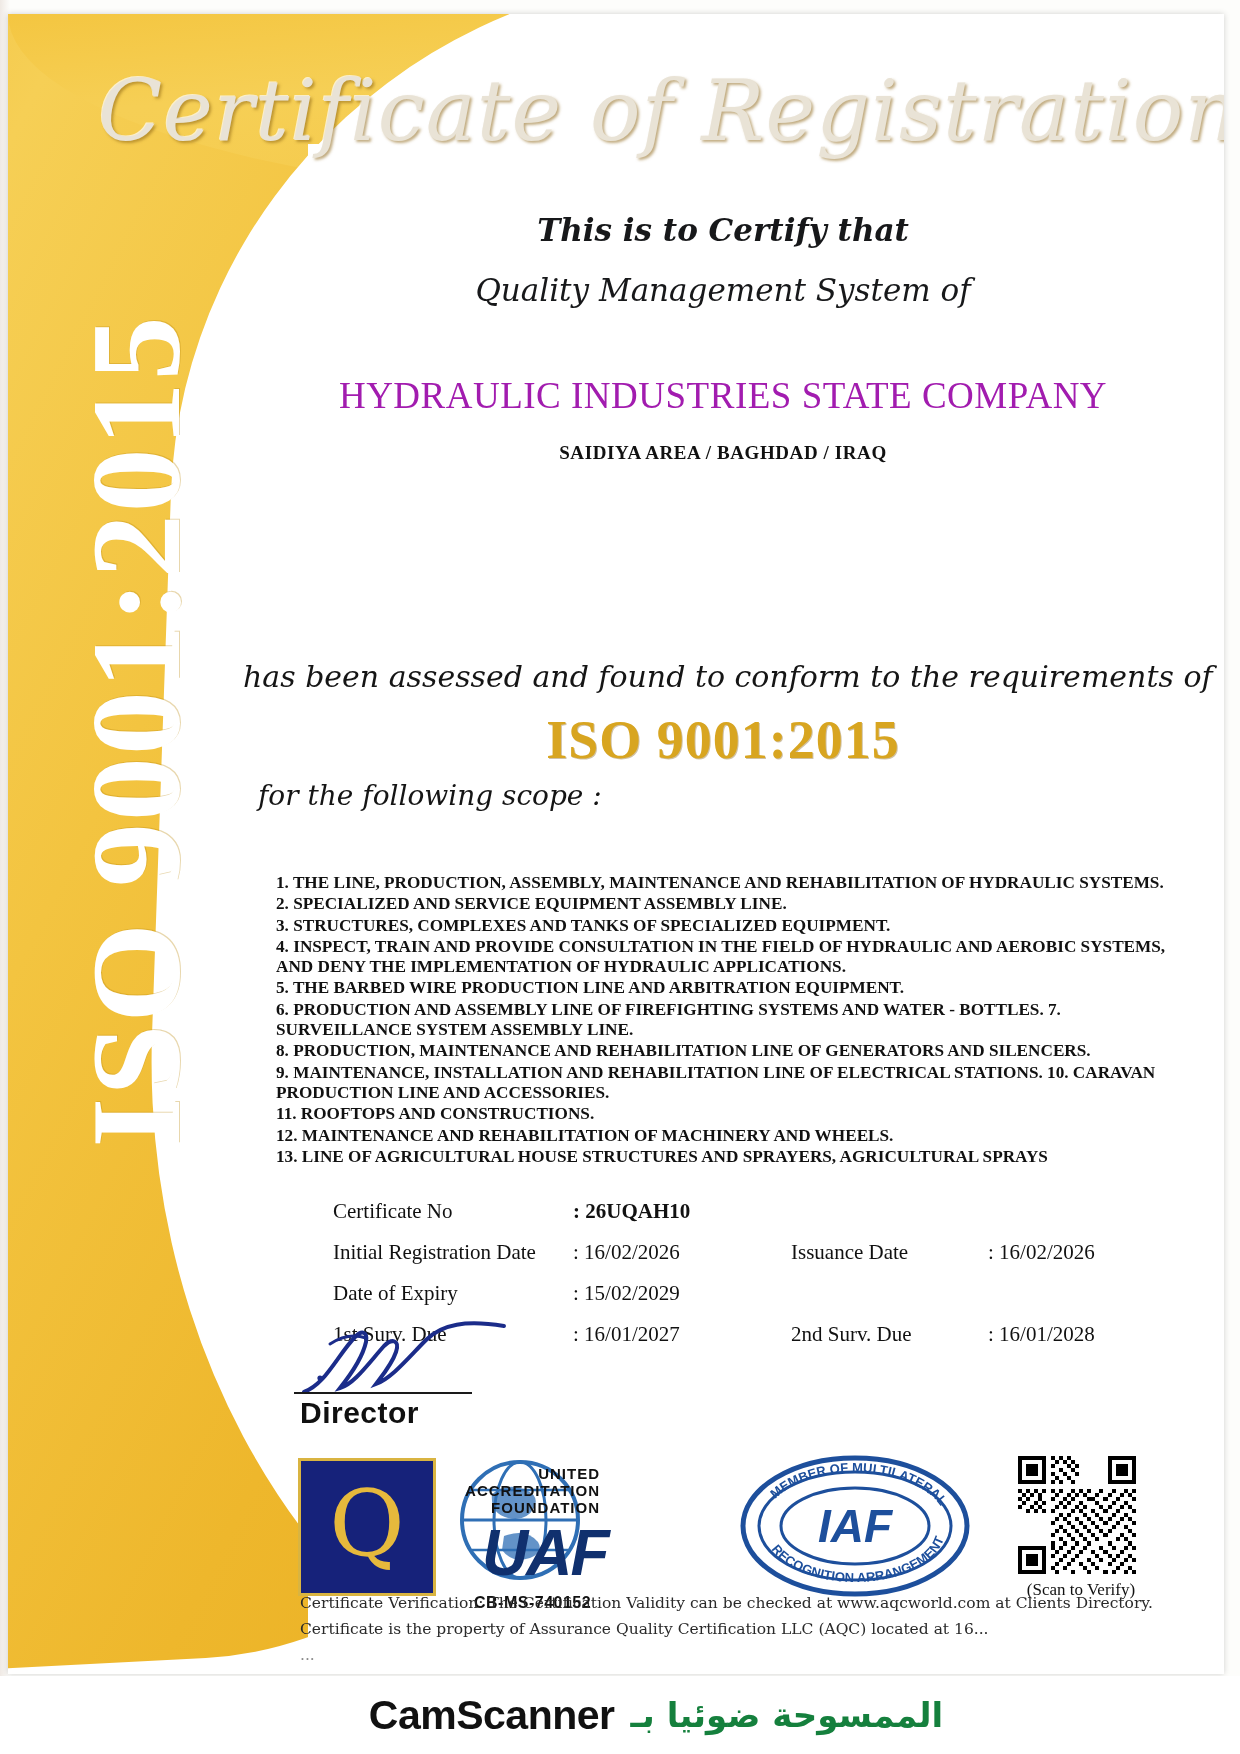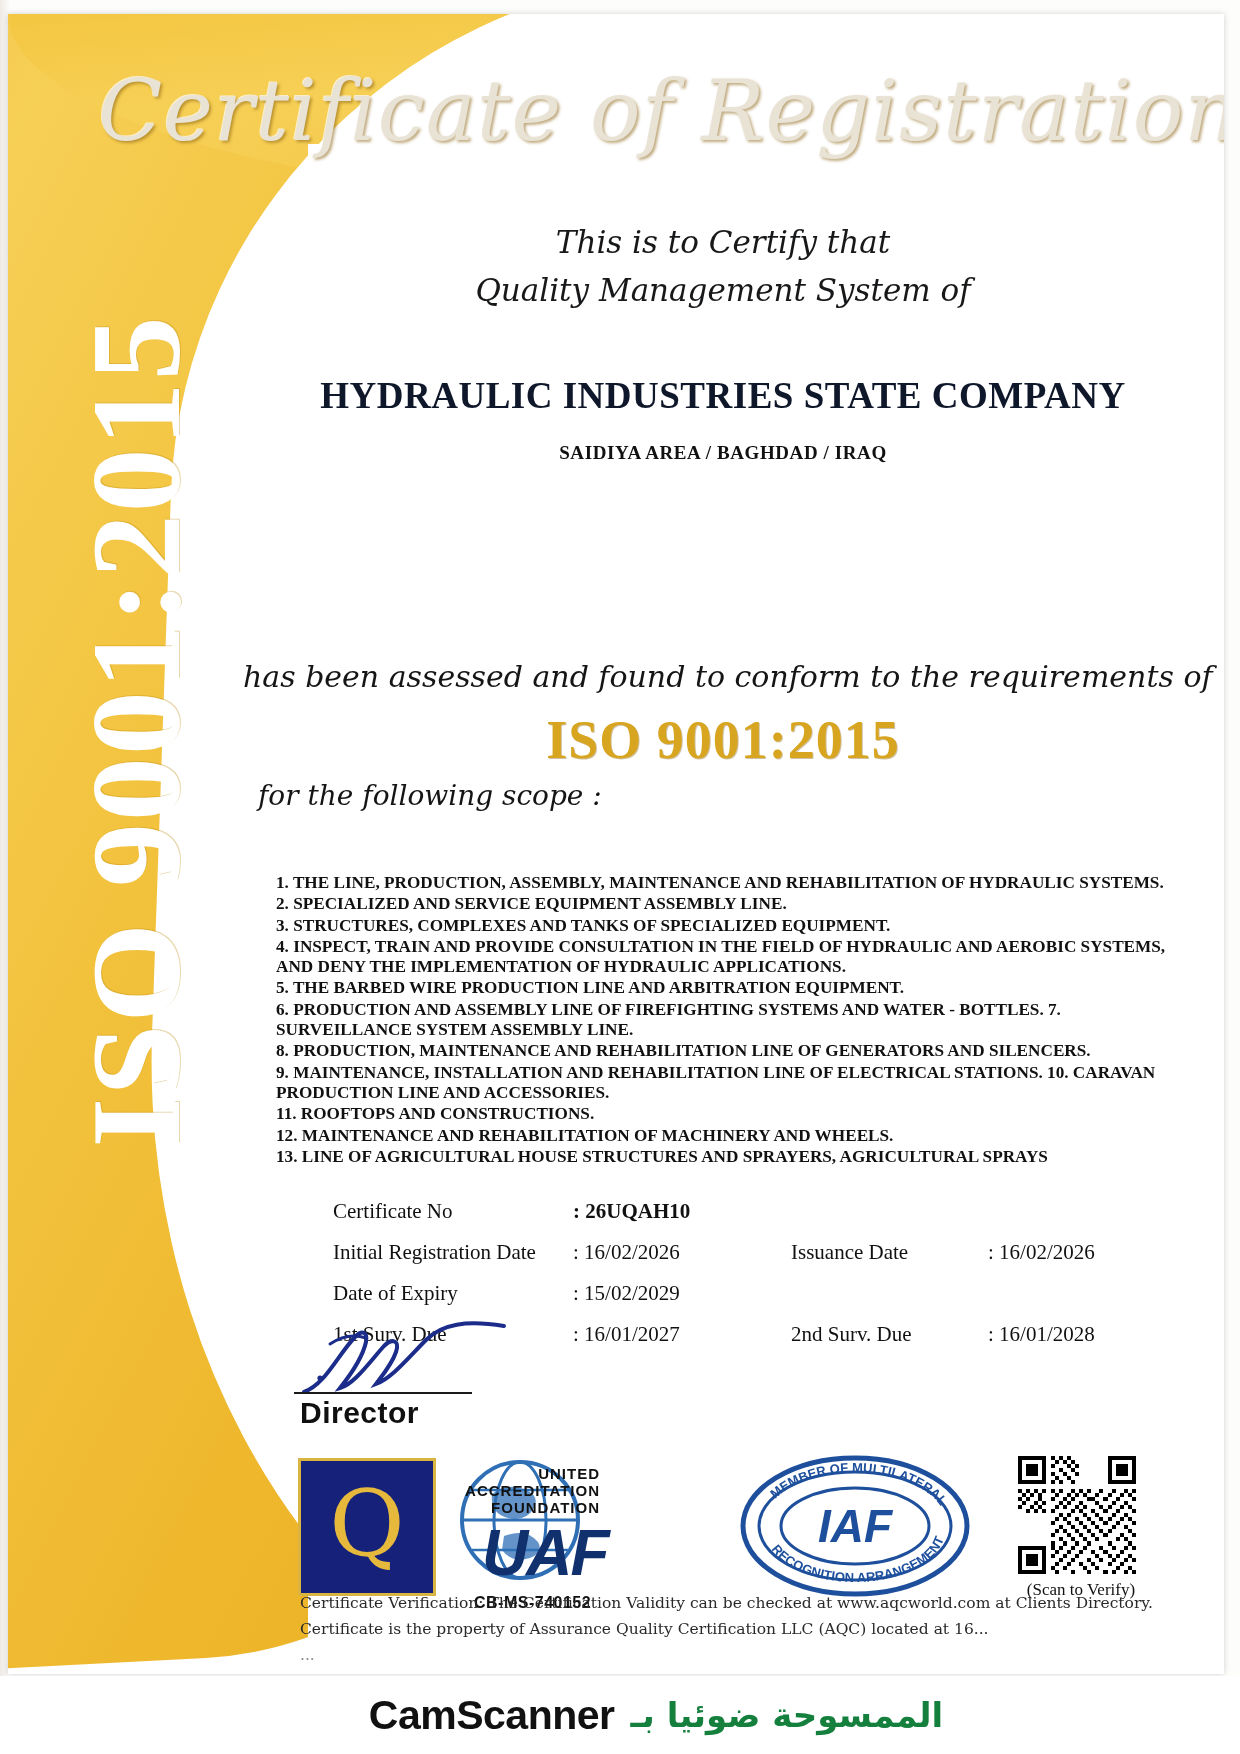--- a/index.html
+++ b/index.html
@@ -114,24 +114,24 @@
   .line-script {
     text-align: center;
     font-family: "DejaVu Serif", serif;
     font-style: italic;
     font-size: 31px;
     color: #17181a;
   }
   #company-name {
     text-align: center;
     font-family: "Liberation Serif", serif;
-    font-weight: bold;
+    font-weight: normal;
     font-size: 37px;
     letter-spacing: 0.5px;
-    color: #0f172a;
+    color: #a21caf;
   }
   #company-address {
     text-align: center;
     font-family: "Liberation Serif", serif;
     font-weight: bold;
     font-size: 19px;
     letter-spacing: 0.6px;
     color: #111111;
   }
   #conform-line {
@@ -329,21 +329,21 @@
     <div class="gold-band"></div>
     <div class="gold-top"></div>
     <div class="gold-top-right"></div>
     <div class="white-wedge"></div>
     <div class="white-wedge2"></div>
 
     <div id="vertical-watermark">ISO 9001:2015</div>
 
     <div id="cert-title">Certificate of Registration</div>
 
-    <div class="body-col line-script" style="top:210px; position:absolute;">This is to Certify that</div>
+    <div class="body-col line-script" style="top:198px; position:absolute;font-weight:bold;">This is to Certify that</div>
     <div class="body-col line-script" style="top:258px; position:absolute;">Quality Management System of</div>
 
     <div class="body-col" id="company-name" style="top:360px; position:absolute;">HYDRAULIC INDUSTRIES STATE COMPANY</div>
     <div class="body-col" id="company-address" style="top:428px; position:absolute;">SAIDIYA AREA / BAGHDAD / IRAQ</div>
 
     <div class="body-col" id="conform-line" style="top:645px; position:absolute; left:235px; width:960px;">has been assessed and found to conform to the requirements of</div>
     <div class="body-col" id="standard-name" style="top:695px; position:absolute;">ISO 9001:2015</div>
     <div class="body-col" id="scope-label" style="top:765px; position:absolute;">for the following scope :</div>
 
     <div id="scope-list">

